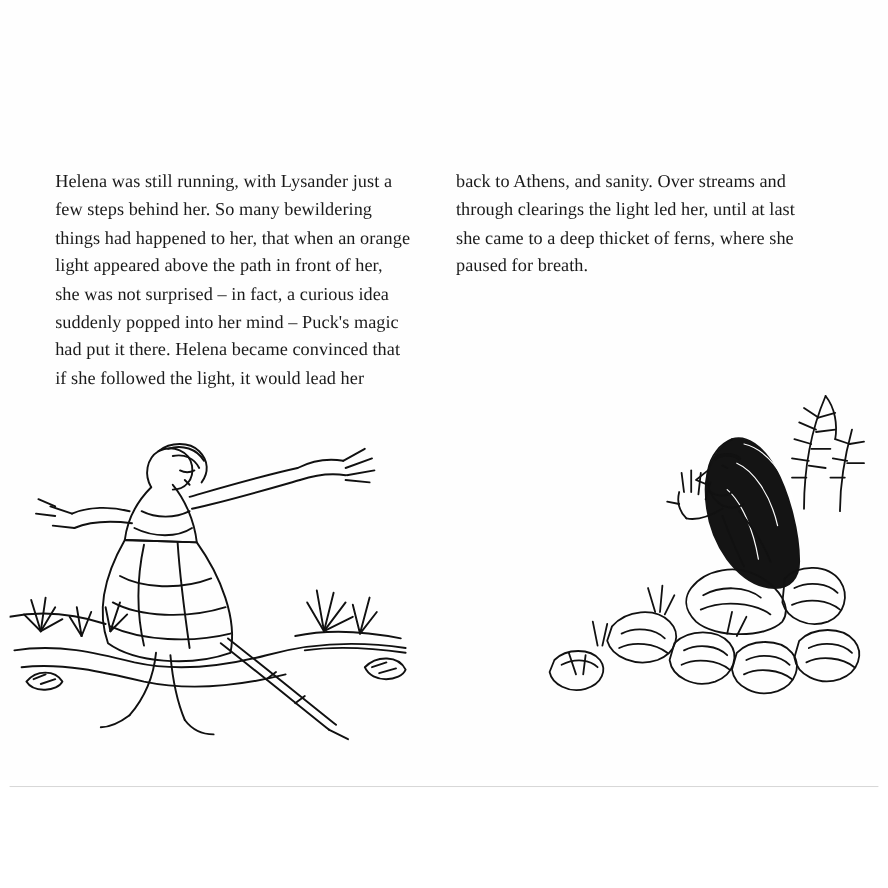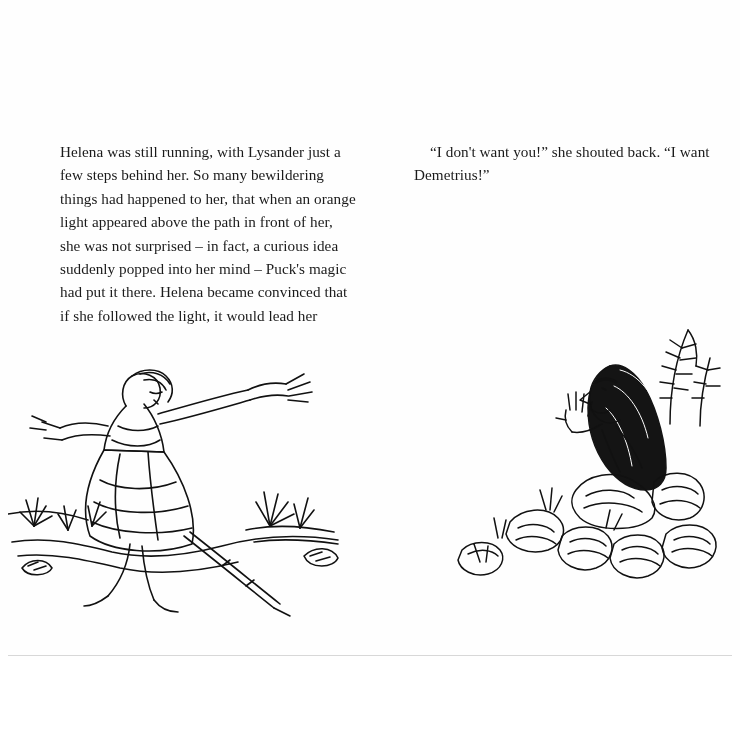--- a/index.html
+++ b/index.html
@@ -27,22 +27,21 @@
     width: 740px;
     height: 650px;
     background: #fefefe;
   }
   .columns {
     position: absolute;
     left: 46px;
     top: 140px;
     width: 650px;
     display: flex;
-    gap: 58px;
-    margin-left: 14px;
+    gap: 38px;
   }
   .col {
     width: 296px;
   }
   .col p {
     margin: 0;
     font-size: 15.2px;
     line-height: 23.4px;
     text-align: left;
     letter-spacing: 0.05px;
@@ -98,21 +97,21 @@
 <body>
 
 <div class="page">
   <div class="spread">
 
     <div class="columns">
       <div class="col">
         <p>Helena was still running, with Lysander just a few steps behind her. So many bewildering things had happened to her, that when an orange light appeared above the path in front of her, she was not surprised – in fact, a curious idea suddenly popped into her mind – Puck's magic had put it there. Helena became convinced that if she followed the light, it would lead her</p>
       </div>
       <div class="col">
-        <p class="indent">“I don't want you!” she shouted back. “I want Demetrius!”</p>
+        <p>back to Athens, and sanity. Over streams and through clearings the light led her, until at last she came to a deep thicket of ferns, where she paused for breath.</p>
       </div>
     </div>
 
     <div class="art-row">
 
       <div class="art art-left">
         <svg viewBox="0 0 340 290" xmlns="http://www.w3.org/2000/svg">
           <g fill="none" stroke="#111111" stroke-width="1.6" stroke-linecap="round" stroke-linejoin="round">
 
             <path d="M4 212 C 40 206, 72 214, 104 222 C 140 230, 176 226, 214 216 C 250 206, 290 204, 330 210"></path>

